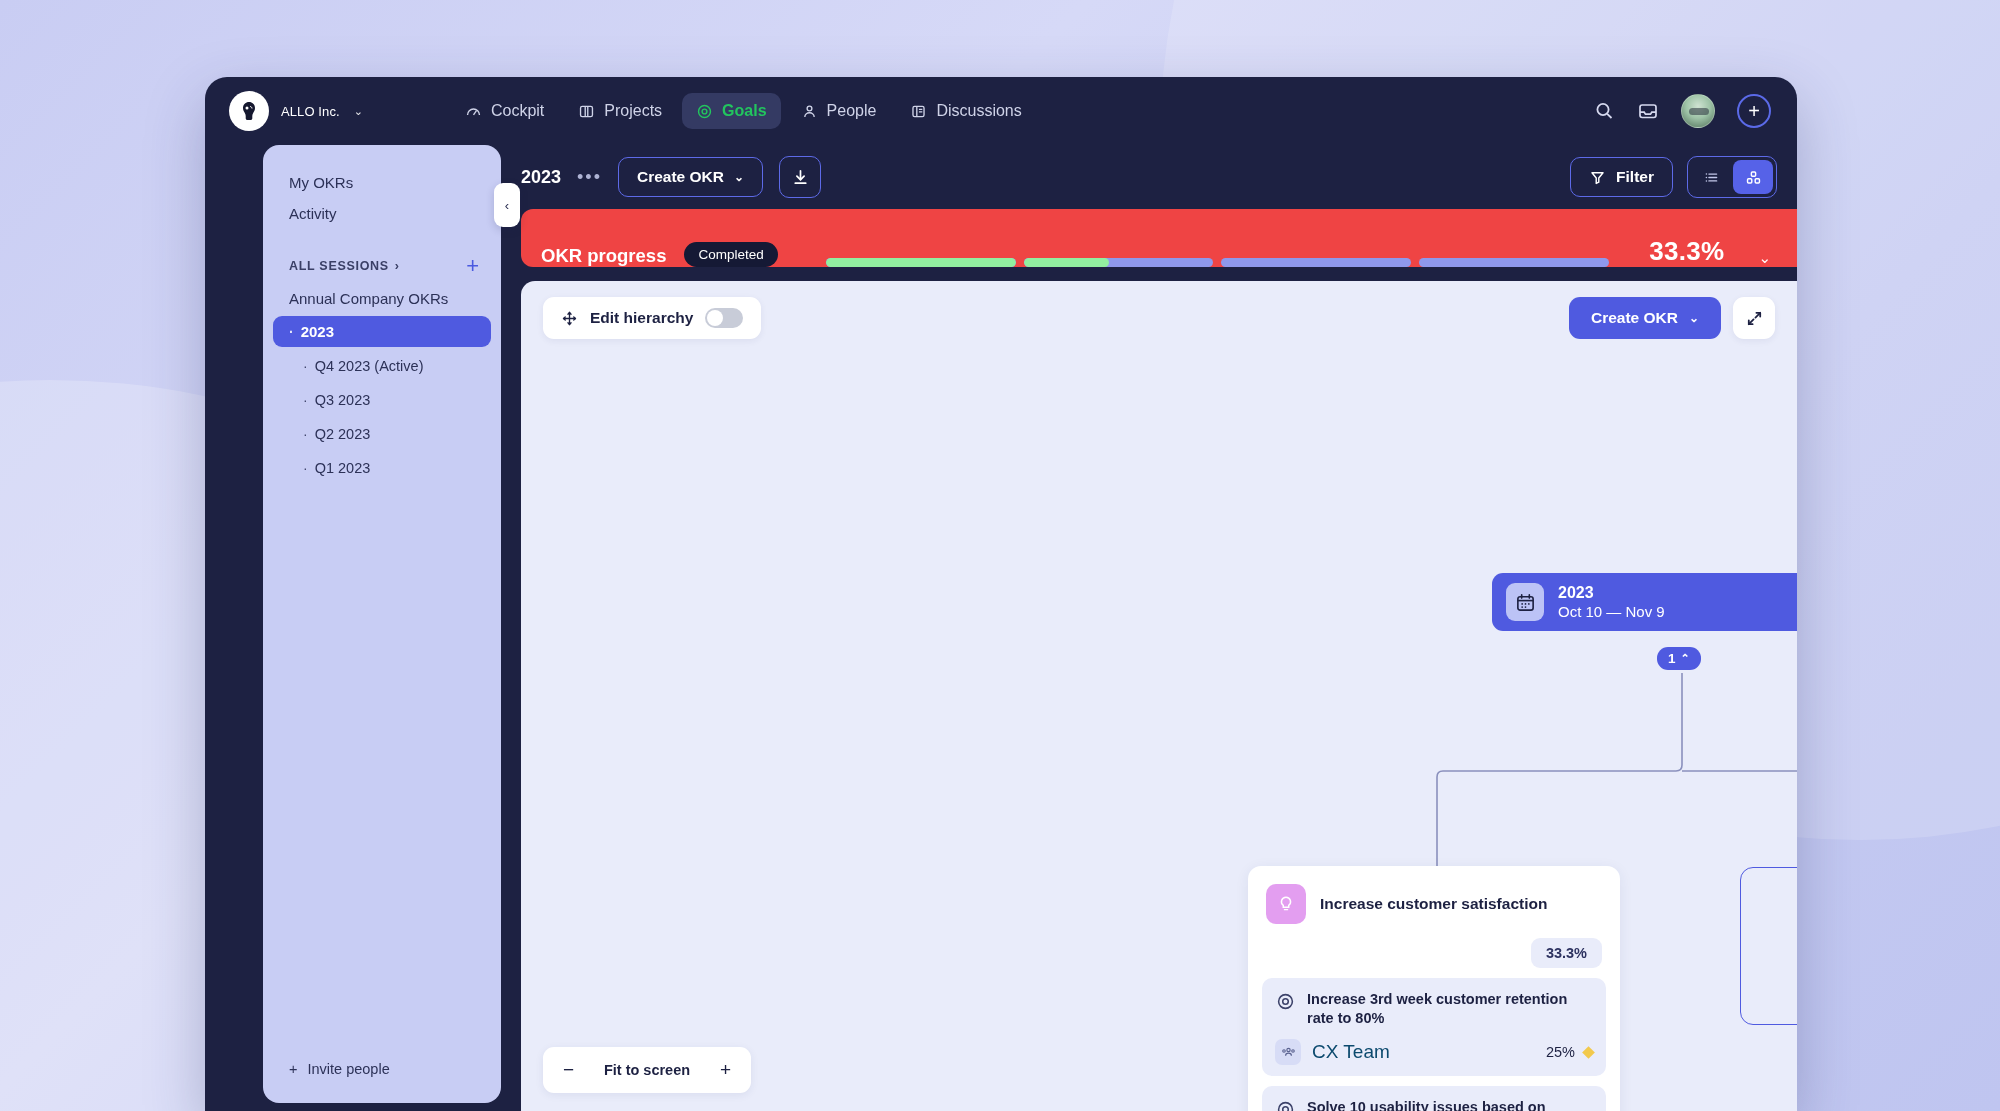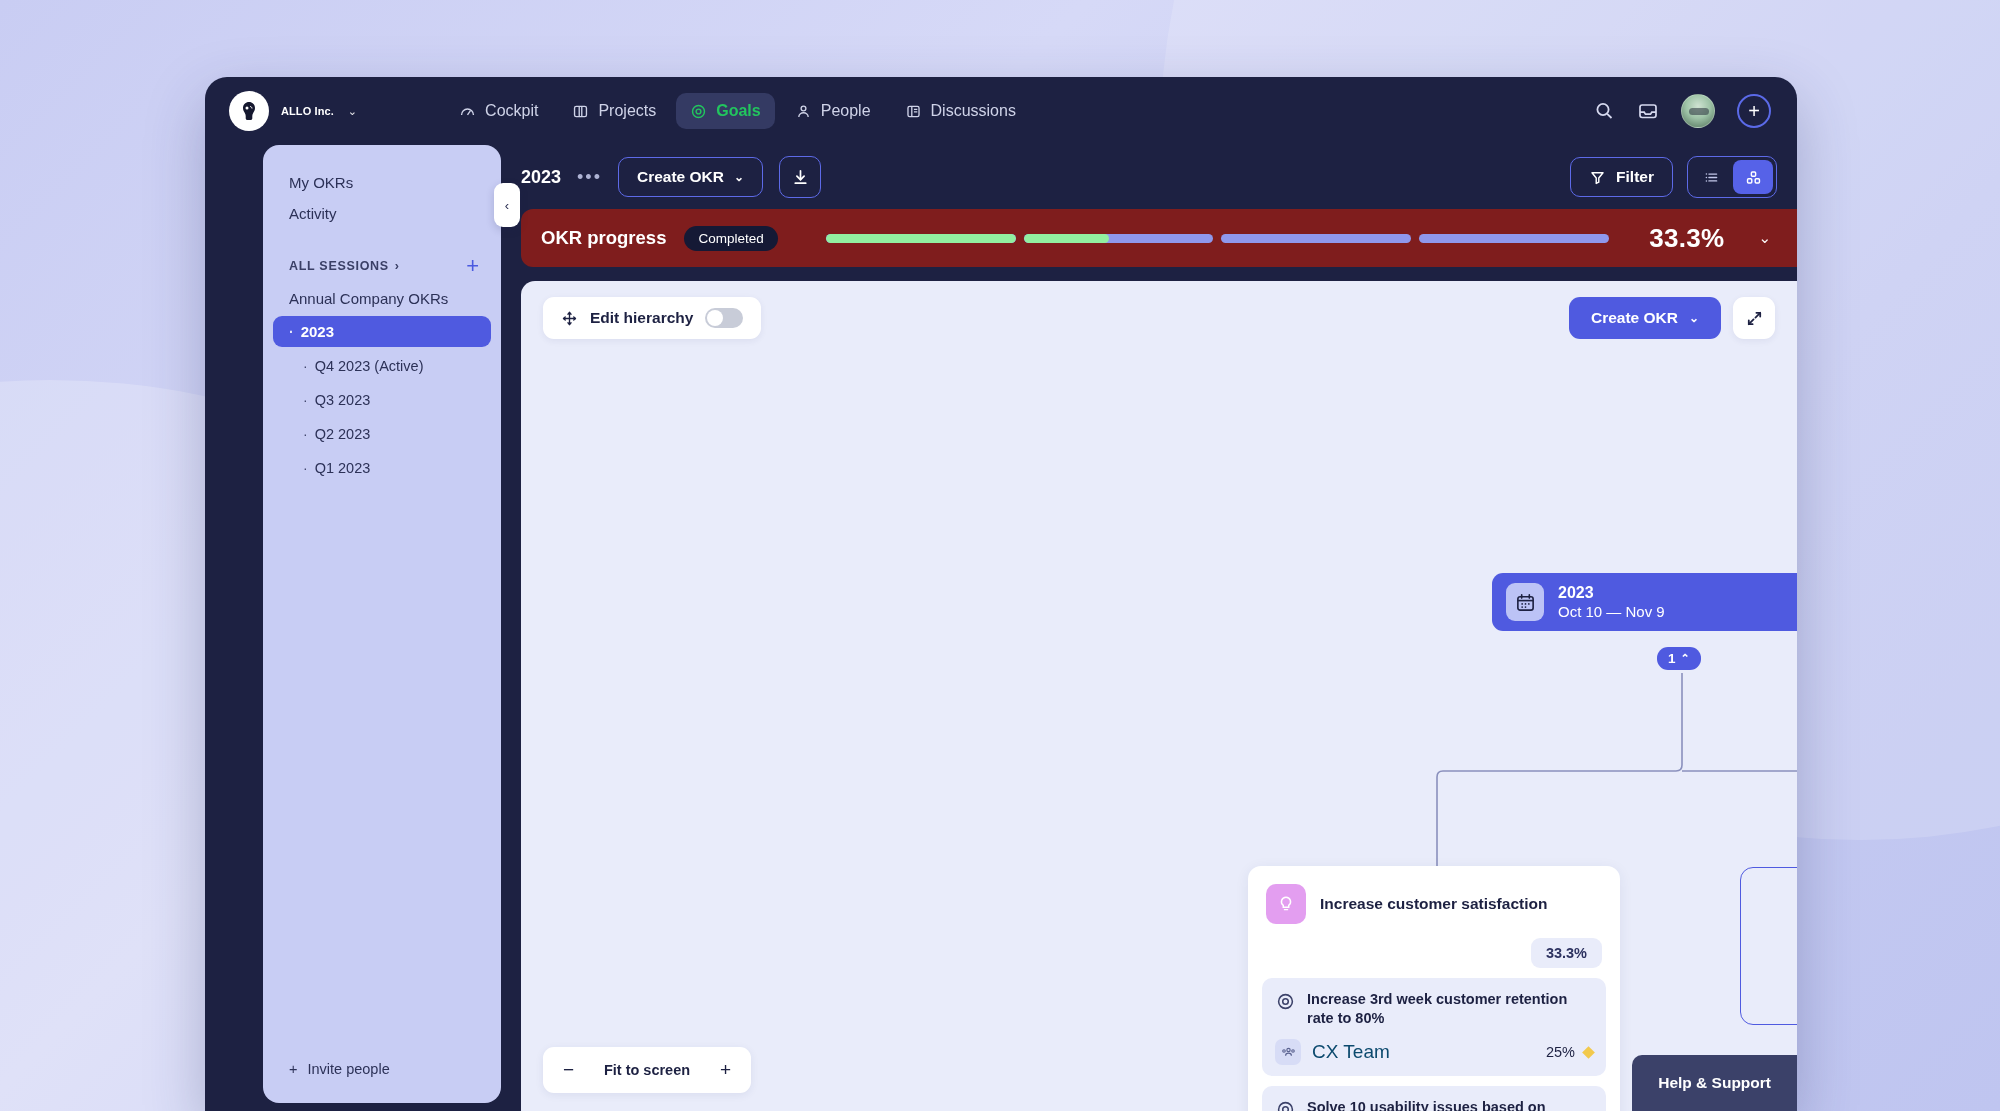--- a/index.html
+++ b/index.html
@@ -38,21 +38,21 @@
     padding: 0 28px 0 24px;
     position: relative;
     color: #fff;
   }
   .brand { display: flex; align-items: center; gap: 12px; }
   .logo {
     width: 40px; height: 40px; border-radius: 50%;
     background: #fff; display: flex; align-items: center; justify-content: center;
     font-size: 22px; line-height: 1;
   }
-  .brand-name { font-size: 11px; font-weight: 700; letter-spacing: .1px; }
+  .brand-name { font-size: 13px; font-weight: 400; letter-spacing: .1px; }
   .caret-sm { font-size: 11px; opacity: .9; margin-left: 2px; }
 
   .nav-items { display: flex; align-items: center; gap: 6px; margin-left: 88px; }
   .nav-item {
     display: flex; align-items: center; gap: 9px;
     padding: 9px 14px; border-radius: 10px;
     font-size: 16px; color: #cfd3e8; font-weight: 500;
     cursor: pointer; white-space: nowrap;
   }
   .nav-item.active { background: #343a63; color: #22c55e; font-weight: 600; }
@@ -158,24 +158,24 @@
   .seg-btn {
     width: 40px; height: 34px; border-radius: 8px;
     display: flex; align-items: center; justify-content: center;
     color: #c3c8ea; cursor: pointer;
   }
   .seg-btn.active { background: #5662e8; color: #fff; }
 
   
   .progress-banner {
     margin: 0 0 0 0;
-    background: #7f1d1d;
+    background: #ef4444;
     border-radius: 12px 0 0 12px;
     height: 58px; margin-left: 20px;
-    display: flex; align-items: center;
+    display: flex; align-items: flex-end;
     padding: 0 26px 0 20px; gap: 18px; color: #fff;
   }
   .pb-title { font-size: 18.5px; font-weight: 700; }
   .pill {
     background: #151935; color: #fff;
     border-radius: 14px; padding: 5px 14px; font-size: 13.5px; font-weight: 500;
   }
   .pb-track { flex: 1; display: flex; gap: 8px; margin: 0 22px 0 30px; }
   .pb-seg {
     flex: 1; height: 9px; border-radius: 5px;
@@ -617,14 +617,13 @@
         <div class="zoombar">
           <span class="pm">−</span>
           <span>Fit to screen</span>
           <span class="pm">+</span>
         </div>
 
       </div>
     </div>
   </div>
 
-  <div class="help">Help &amp; Support</div>
 </div>
 
 </body></html>

